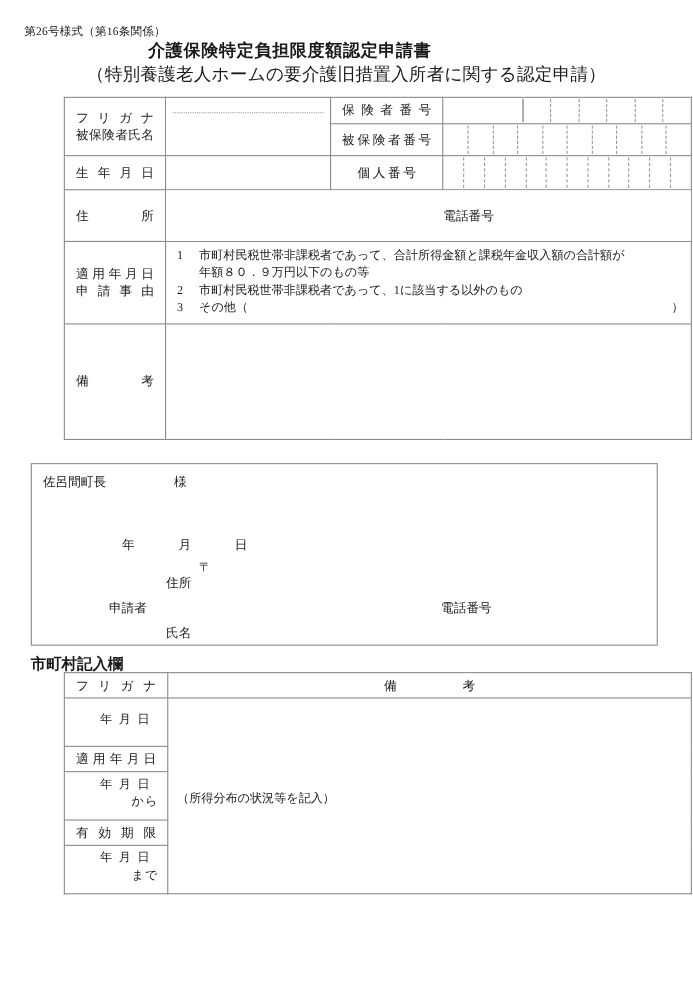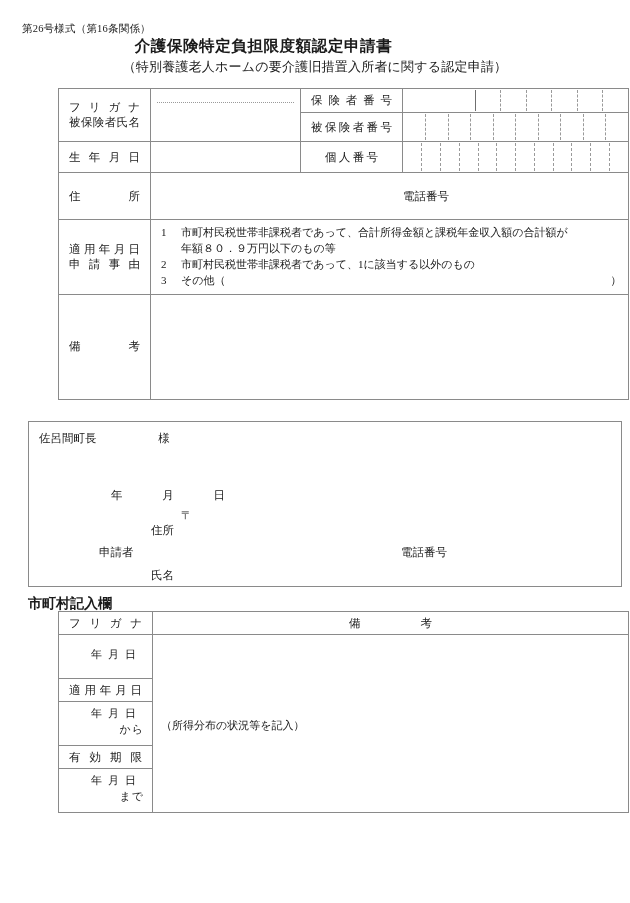--- a/index.html
+++ b/index.html
@@ -39,21 +39,21 @@
     text-align: center;
     font-size: 15.5px;
     font-weight: bold;
     letter-spacing: .6px;
   }
   .title-sub {
     position: absolute;
     left: 0; top: 58px;
     width: 630px;
     text-align: center;
-    font-size: 13px;
+    font-size: 16px;
     letter-spacing: .2px;
   }
 
   
   .tbl {
     position: absolute;
     border-collapse: collapse;
     table-layout: fixed;
     font-size: 11px;
     margin-left: 30px;
@@ -267,21 +267,21 @@
         </td>
       </tr>
 
       <tr>
         <td class="lbl" style="height:104px;">備考</td>
         <td colspan="3"></td>
       </tr>
     </tbody>
   </table>
 
-  <div class="decl" style="left:28px; top:421px; width:568px; height:164px;padding-left:24px;">
+  <div class="decl" style="left:28px; top:421px; width:568px; height:164px;">
     <div class="row" style="left:10px; top:9px;">
       <span>佐呂間町長</span>
       <span style="display:inline-block;width:56px"></span>
       <span>様</span>
     </div>
 
 
     <div class="row" style="left:82px; top:66px;">
       <span>年</span>
       <span style="display:inline-block;width:34px"></span>

